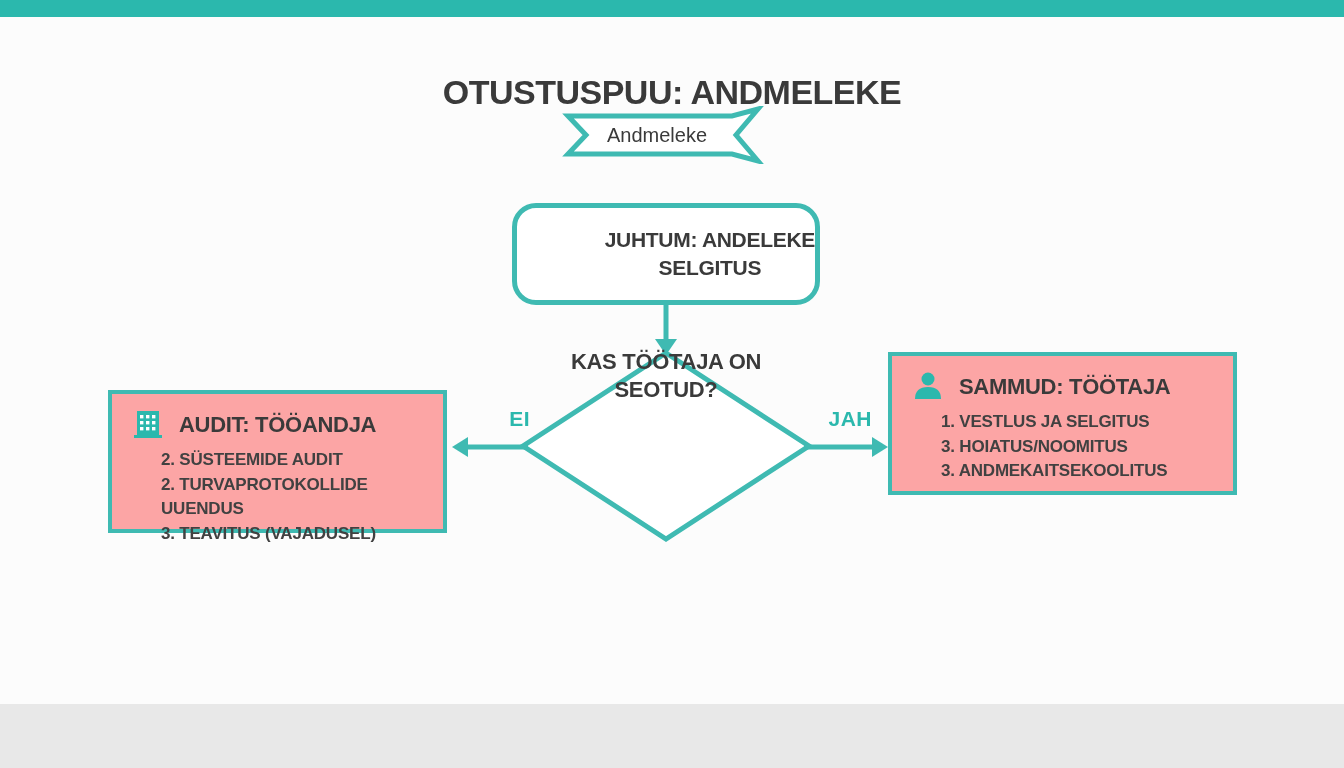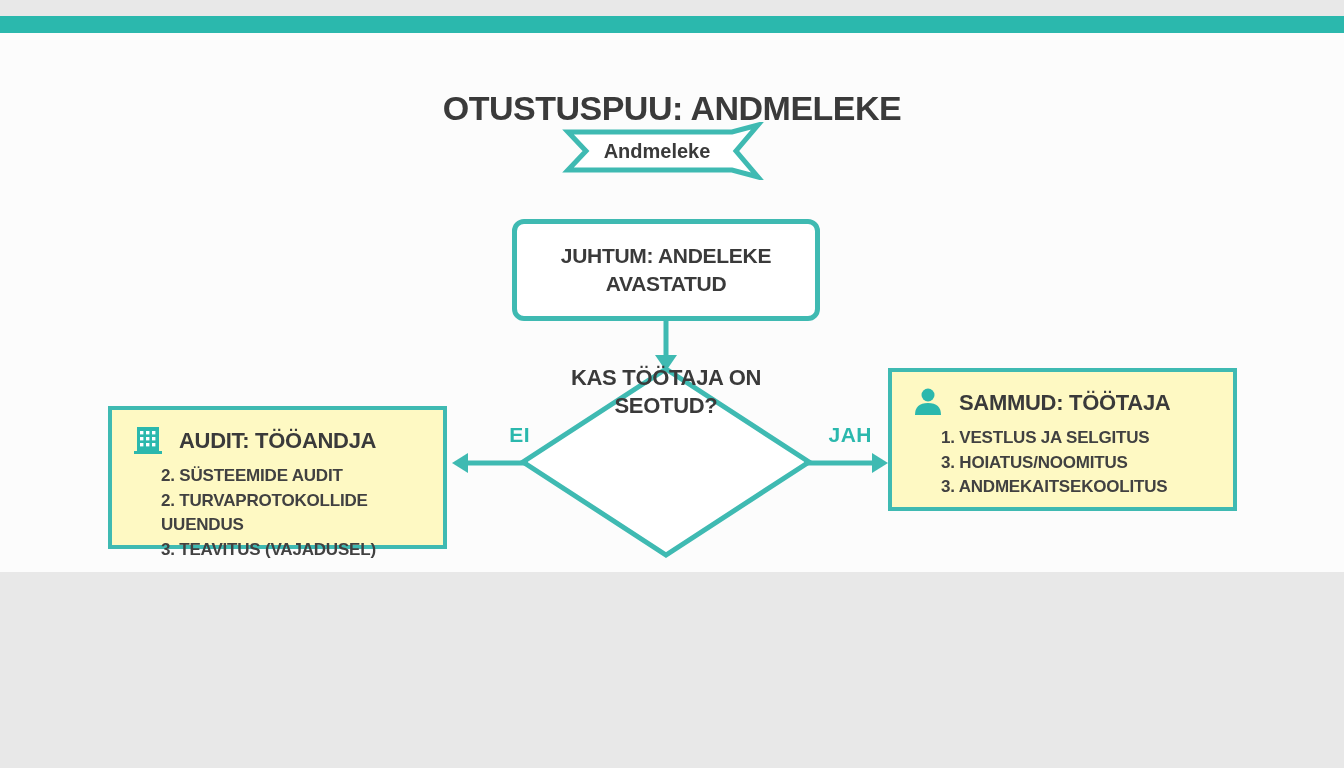--- a/index.html
+++ b/index.html
@@ -1,46 +1,45 @@
 <!DOCTYPE html>
 <html style="--accent: #2bb8ad; --stroke: #3fbab2; --bar: #2bb8ad; --text: #3a3a3a;"><head>
 <meta charset="utf-8">
 <style>
   html,body{margin:0;padding:0;background:#e8e8e8;}
   .stage{
-    position:relative;width:1344px;height:556px;overflow:hidden;
+    position:relative;width:1344px;height:704px;overflow:hidden;
     background:#fcfcfc;
     font-family:"Liberation Sans","DejaVu Sans",sans-serif;
     color:var(--text,#3a3a3a);
-    margin-top:16px;
   }
   .bar{position:absolute;left:0;width:1344px;background:var(--bar,#2bb8ad);}
   .bar-top{top:0;height:17px;}
   .bar-bottom{top:751px;height:17px;}
 
   .page-title{
     position:absolute;top:50px;left:0;width:1344px;
     text-align:center;font-size:34px;font-weight:700;
     letter-spacing:-0.5px;color:var(--text,#3a3a3a);
   }
 
   .banner{position:absolute;top:106px;left:50%;transform:translateX(-50%);width:224px;height:58px;}
   .banner svg{display:block;}
   .banner-shape{fill:#ffffff;stroke:var(--stroke,#3fbab2);stroke-width:5;stroke-linejoin:miter;}
   .banner-label{
     position:absolute;top:0;left:14px;width:166px;height:58px;
     display:flex;align-items:center;justify-content:center;
-    font-size:20px;font-weight:700;color:var(--text,#3a3a3a);
+    font-size:20px;font-weight:400;color:var(--text,#3a3a3a);
   }
 
   .start-node{
     position:absolute;left:512px;top:203px;width:308px;height:102px;
     box-sizing:border-box;border:5px solid var(--stroke,#3fbab2);
-    border-radius:12px;background:#ffffff;
-    display:flex;align-items:center;justify-content:center;text-align:center;
+    border-radius:24px;background:#ffffff;
+    display:flex;align-items:center;justify-content:flex-end;text-align:center;
     font-size:21px;font-weight:700;line-height:28px;letter-spacing:-0.3px;
   }
 
   .connector{position:absolute;}
   .connector line{stroke:var(--stroke,#3fbab2);stroke-width:5;}
   .connector polygon{fill:var(--stroke,#3fbab2);}
 
   .diamond-wrap{position:absolute;left:518px;top:348px;width:296px;height:196px;}
   .diamond-shape{fill:#ffffff;stroke:var(--stroke,#3fbab2);stroke-width:5;stroke-linejoin:miter;}
   .diamond-text{
@@ -50,21 +49,21 @@
   }
 
   .branch-label{
     position:absolute;width:60px;text-align:right;
     font-size:21px;font-weight:700;color:var(--accent,#2bb8ad);letter-spacing:0.5px;
   }
   .label-no{left:470px;top:407px;}
   .label-yes{left:812px;top:407px;}
 
   .action-box{
-    position:absolute;box-sizing:border-box;background:#fef9c3;
+    position:absolute;box-sizing:border-box;background:#fca5a5;
     border:4px solid var(--stroke,#3fbab2);
   }
   .box-left{left:108px;top:390px;width:339px;height:143px;}
   .box-right{left:888px;top:352px;width:349px;height:143px;}
   .box-header{display:flex;align-items:center;gap:13px;padding:13px 16px 0 18px;}
   .box-title{font-size:22px;font-weight:700;letter-spacing:-0.3px;color:var(--text,#3a3a3a);}
   .box-icon{flex:0 0 auto;width:36px;height:36px;}
   .icon-fill{fill:var(--accent,#2bb8ad);}
   .box-list{
     list-style:none;margin:5px 0 0 0;padding:0 0 0 49px;
@@ -83,21 +82,21 @@
   <div class="banner">
     <svg width="224" height="58" viewBox="0 0 224 58">
       <polygon class="banner-shape" points="8,10 172,10 198,3 176,29 198,55 172,48 8,48 26,29"></polygon>
     </svg>
     <div class="banner-label">Andmeleke</div>
   </div>
 
   <div class="start-node">
     <div>
       <div>JUHTUM: ANDELEKE</div>
-      <div>AVASTATUD</div>
+      <div>SELGITUS</div>
     </div>
   </div>
 
   <svg class="connector" style="left:646px;top:305px;" width="40" height="50" viewBox="0 0 40 50">
     <line x1="20" y1="0" x2="20" y2="36"></line>
     <polygon points="9,34 31,34 20,50"></polygon>
   </svg>
 
   <div class="diamond-wrap">
     <svg width="296" height="196" viewBox="0 0 296 196">

